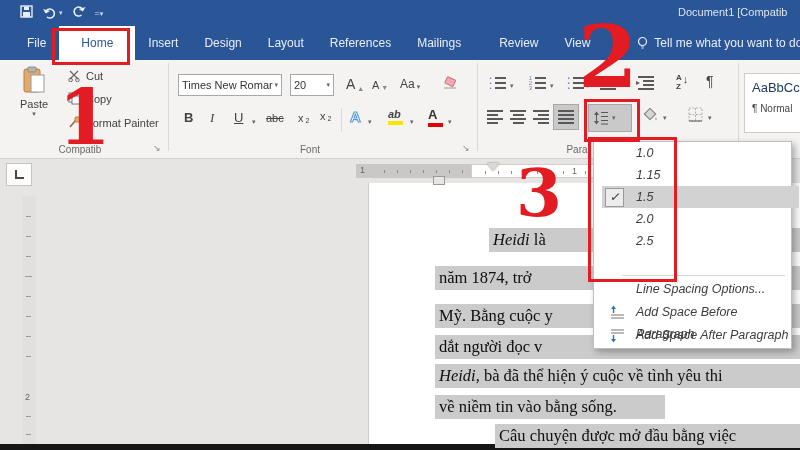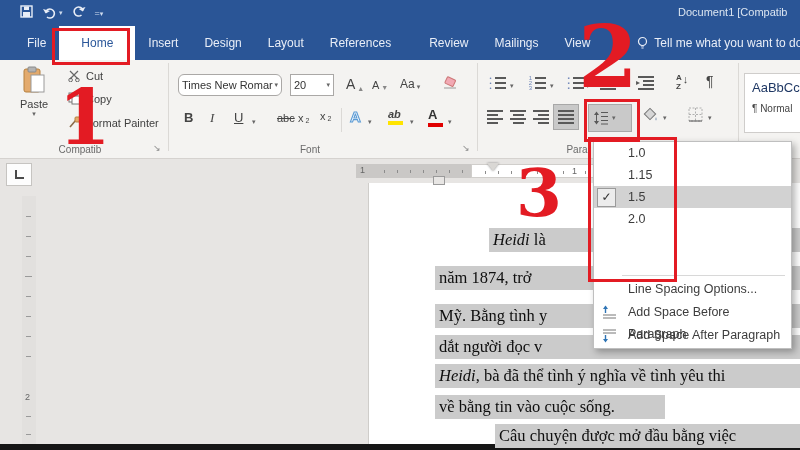--- a/index.html
+++ b/index.html
@@ -40,21 +40,21 @@
   .rulnum{position:absolute;top:1px;font-size:9px;color:#666;}
   #vruler{left:22px;top:196px;width:14px;height:249px;background:#e2e0de;}
   .vtick{position:absolute;left:4px;height:1px;width:5px;background:#9a9a9a;}
   #tabsel{left:6px;top:163px;width:24px;height:21px;background:#fdfdfd;border:1px solid #c6c4c1;display:flex;align-items:center;justify-content:center;}
   #tabsel b{width:7px;height:7px;border-left:2px solid #4a4a4a;border-bottom:2px solid #4a4a4a;}
   .docline{position:absolute;background:#cbcbcb;font-family:"Liberation Serif",serif;font-size:16.5px;line-height:24px;height:24px;padding:0 4px;white-space:nowrap;overflow:hidden;color:#0e0e0e;z-index:2;}
   .docline span{text-decoration-style:wavy;text-decoration-color:#bf3434;text-decoration-thickness:1px;text-underline-offset:3px;}
   .docline .it{font-style:italic;}
   
   #lsmenu{left:593px;top:141px;width:197px;height:206px;background:#fff;border:1px solid #bfbfbf;box-shadow:3px 3px 7px rgba(0,0,0,.3);z-index:10;}
-  .mrow{position:absolute;left:0;width:100%;height:22px;font-size:12.5px;color:#3d3d3d;line-height:22px;box-sizing:border-box;}
+  .mrow{position:absolute;left:8px;width:100%;height:22px;font-size:12.5px;color:#3d3d3d;line-height:22px;box-sizing:border-box;font-style:italic;}
   .mrow .lbl{position:absolute;left:34px;}
   .mrow.sel{background:#d2d2d2;}
   .mcheck{position:absolute;left:3px;top:2px;width:17px;height:17px;border:1px solid #9a9a9a;background:#ececec;color:#333;font-size:12px;line-height:17px;text-align:center;}
   #msep{position:absolute;left:28px;top:133px;width:163px;height:1px;background:#d8d8d8;}
   
   .redbox{position:absolute;border:3px solid #e31b23;z-index:40;}
   .rednum{position:absolute;color:#e31b23;font-family:"DejaVu Serif",serif;font-weight:bold;line-height:1;z-index:41;}
   #btm{left:0;top:444px;width:800px;height:6px;background:#161616;}
 </style>
 </head>
@@ -85,22 +85,22 @@
     <div id="title-text" class="a">Document1 [Compatib</div>
   </div>
 
   <div id="tabrow" class="a">
     <span class="tab">File</span>
     <span class="tab active" style="padding:0 22px;">Home</span>
     <span class="tab">Insert</span>
     <span class="tab">Design</span>
     <span class="tab">Layout</span>
     <span class="tab">References</span>
+    <span class="tab">Mailings</span>
     <span class="tab" style="margin-left:12px;">Review</span>
-    <span class="tab">Mailings</span>
     <span class="tab">View</span>
     <span id="tellme" class="tab" style="margin-left:26px;">
       <svg width="11" height="14">
           <circle cx="5.5" cy="5.5" r="4" fill="none" stroke="#e9eef7" stroke-width="1.2"></circle>
           <path d="M4 10 h3 M4.4 12 h2.2" stroke="#e9eef7" stroke-width="1.2"></path>
         </svg>
       <span>Tell me what you want to do</span>
     </span>
   </div>
 
@@ -134,21 +134,21 @@
       <svg width="13" height="13">
           <path d="M2 11 L8 4" stroke="#8a6b4a" stroke-width="1.6"></path>
           <rect x="7" y="1" width="5" height="5" rx="1" fill="#e3aa6d" stroke="#b5803f"></rect>
         </svg>
       <span>Format Painter</span>
     </div>
     <div class="a glabel" style="left:20px;top:84px;width:120px;">Compatib</div>
     <div class="a launch" style="left:153px;top:83px;">↘</div>
     <div class="a gsep" style="left:168px;"></div>
 
-    <div class="a combo" style="left:178px;top:14px;width:104px;height:22px;border-radius:6px;">
+    <div class="a combo" style="left:178px;top:14px;width:104px;height:22px;">
       <span style="overflow:hidden;white-space:nowrap;">Times New Romar</span>
       <span class="dd">▾</span>
     </div>
     <div class="a combo" style="left:290px;top:14px;width:44px;height:22px;">
       <span>20</span>
       <span class="dd">▾</span>
     </div>
     <div class="a fbtn" style="left:346px;top:16px;">
         <span style="font-size:14px;">A</span>
         <span style="font-size:7px;color:#888;">▲</span>
@@ -171,21 +171,21 @@
     <div class="a fbtn" style="left:184px;top:50px;font-weight:bold;">
         <span>B</span>
       </div>
     <div class="a fbtn" style="left:210px;top:50px;font-style:italic;font-family:'Liberation Serif',serif;">
         <span>I</span>
       </div>
     <div class="a fbtn" style="left:234px;top:50px;text-decoration:underline;">
         <span>U</span>
       </div>
     <div class="a dd" style="left:252px;top:58px;">▾</div>
-    <div class="a fbtn" style="left:277px;top:52px;font-size:11px;text-decoration:line-through;">
+    <div class="a fbtn" style="left:266px;top:52px;font-size:11px;text-decoration:line-through;">
         <span>abc</span>
       </div>
     <div class="a fbtn" style="left:298px;top:52px;font-size:11px;">
         <span>x</span>
         <sub style="font-size:7px;">2</sub>
       </div>
     <div class="a fbtn" style="left:320px;top:50px;font-size:11px;">
         <span>x</span>
         <sup style="font-size:7px;">2</sup>
       </div>
@@ -351,39 +351,42 @@
       <span class="vtick" style="top:120px;"></span>
       <span class="vtick" style="top:140px;"></span>
       <span class="vtick" style="top:160px;"></span>
     <span style="position:absolute;left:3px;top:196px;font-size:9px;color:#666;">2</span>
     <span class="vtick" style="top:220px;"></span>
       <span class="vtick" style="top:238px;"></span>
   </div>
 
   <div class="docline" style="left:489px;top:228px;width:311px;"><span class="it">Heidi</span><span> là</span></div>
   <div class="docline" style="left:435px;top:266px;width:365px;"><span class="it"></span><span>năm 1874, trở</span></div>
-  <div class="docline" style="left:435px;top:304px;width:365px;"><span class="it"></span><span>Mỹ. Bằng tình y</span></div>
+  <div class="docline" style="left:435px;top:304px;width:365px;"><span class="it"></span><span>Mỹ. Bằng cuộc y</span></div>
   <div class="docline" style="left:435px;top:335px;width:365px;"><span class="it"></span><span>dắt người đọc v</span></div>
-  <div class="docline" style="left:435px;top:364px;width:365px;"><span class="it">Heidi</span><span>, bà đã thể tình ý nghĩa về tình yêu thi</span></div>
-  <div class="docline" style="left:435px;top:395px;width:222px;"><span class="it"></span><span>về bằng tin vào cuộc sống.</span></div>
+  <div class="docline" style="left:435px;top:364px;width:365px;"><span class="it">Heidi</span><span>, bà đã thể hiện ý cuộc về tình yêu thi</span></div>
+  <div class="docline" style="left:435px;top:395px;width:222px;"><span class="it"></span><span>về niềm tin vào bằng sống.</span></div>
   <div class="docline" style="left:495px;top:424px;width:305px;"><span class="it"></span><span>Câu chuyện được mở đầu bằng việc</span></div>
 
   <div id="lsmenu" class="a">
     <div class="mrow" style="top:0;">
         <span class="lbl">1.0</span>
       </div>
     <div class="mrow" style="top:22px;">
         <span class="lbl">1.15</span>
       </div>
     <div class="mrow sel" style="top:44px;">
       <span class="mcheck">✓</span>
       <span class="lbl">1.5</span>
     </div>
     <div class="mrow" style="top:66px;">
         <span class="lbl">2.0</span>
+      </div>
+    <div class="mrow" style="top:88px;">
+        <span class="lbl">2.5</span>
       </div>
     <div id="msep"></div>
     <div class="mrow" style="top:136px;">
         <span class="lbl">Line Spacing Options...</span>
       </div>
     <div class="mrow" style="top:159px;">
       <svg style="position:absolute;left:8px;top:4px;" width="15" height="15">
           <path d="M3.5 8 V1.5" stroke="#2e74b5" stroke-width="1.4"></path>
           <path d="M1 4 L3.5 0.5 L6 4 Z" fill="#2e74b5"></path>
           <path d="M1 10 h13 M1 13 h13" stroke="#777"></path>

